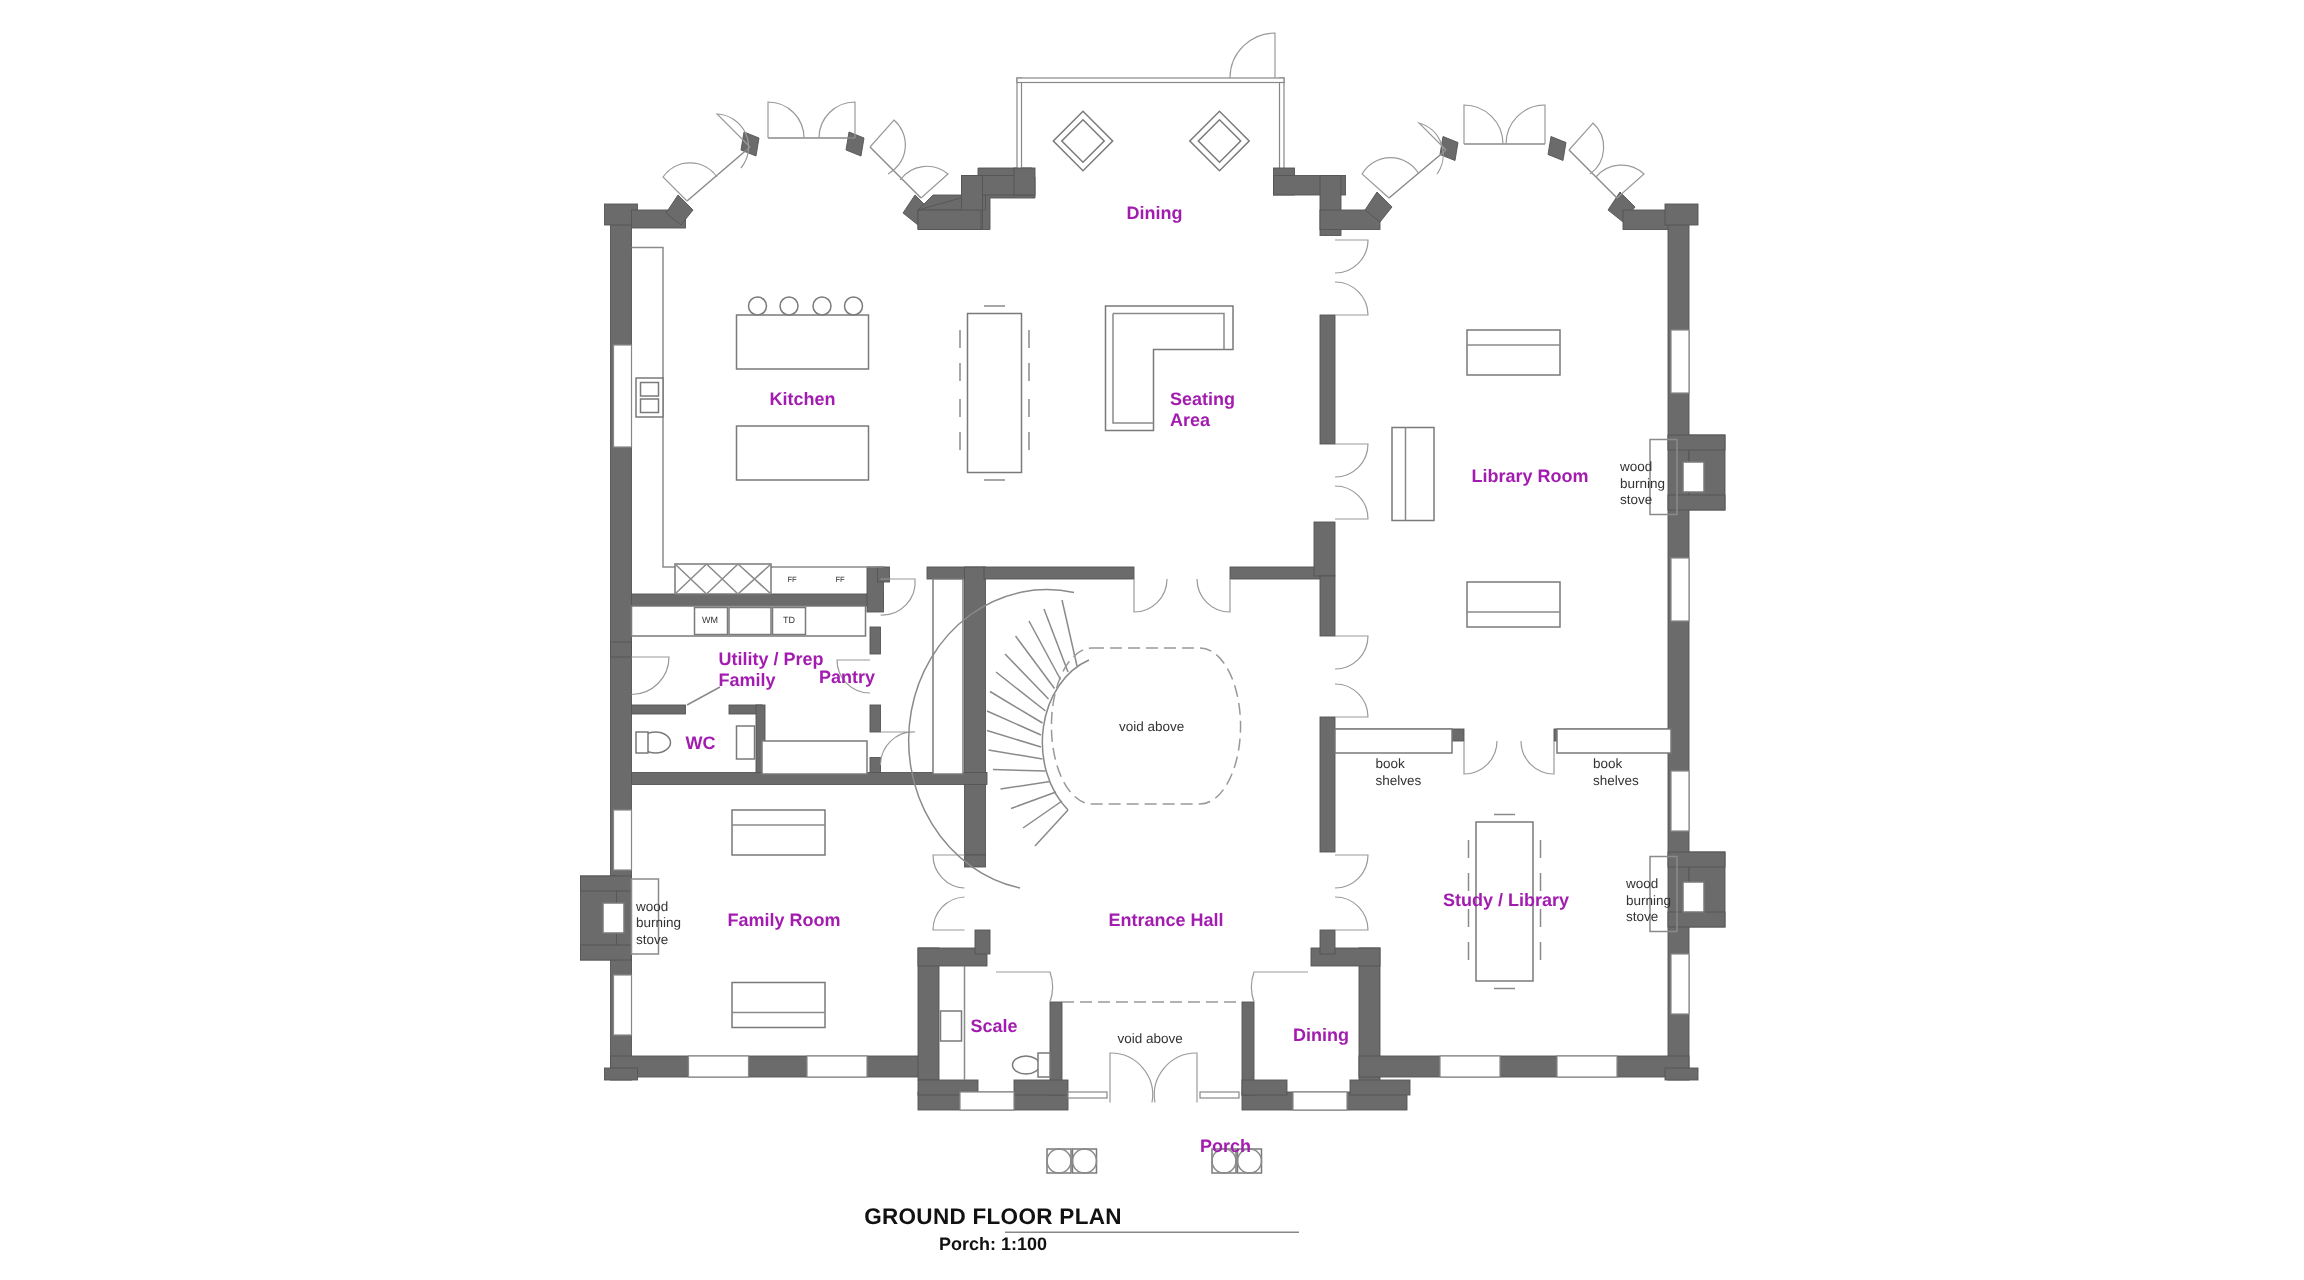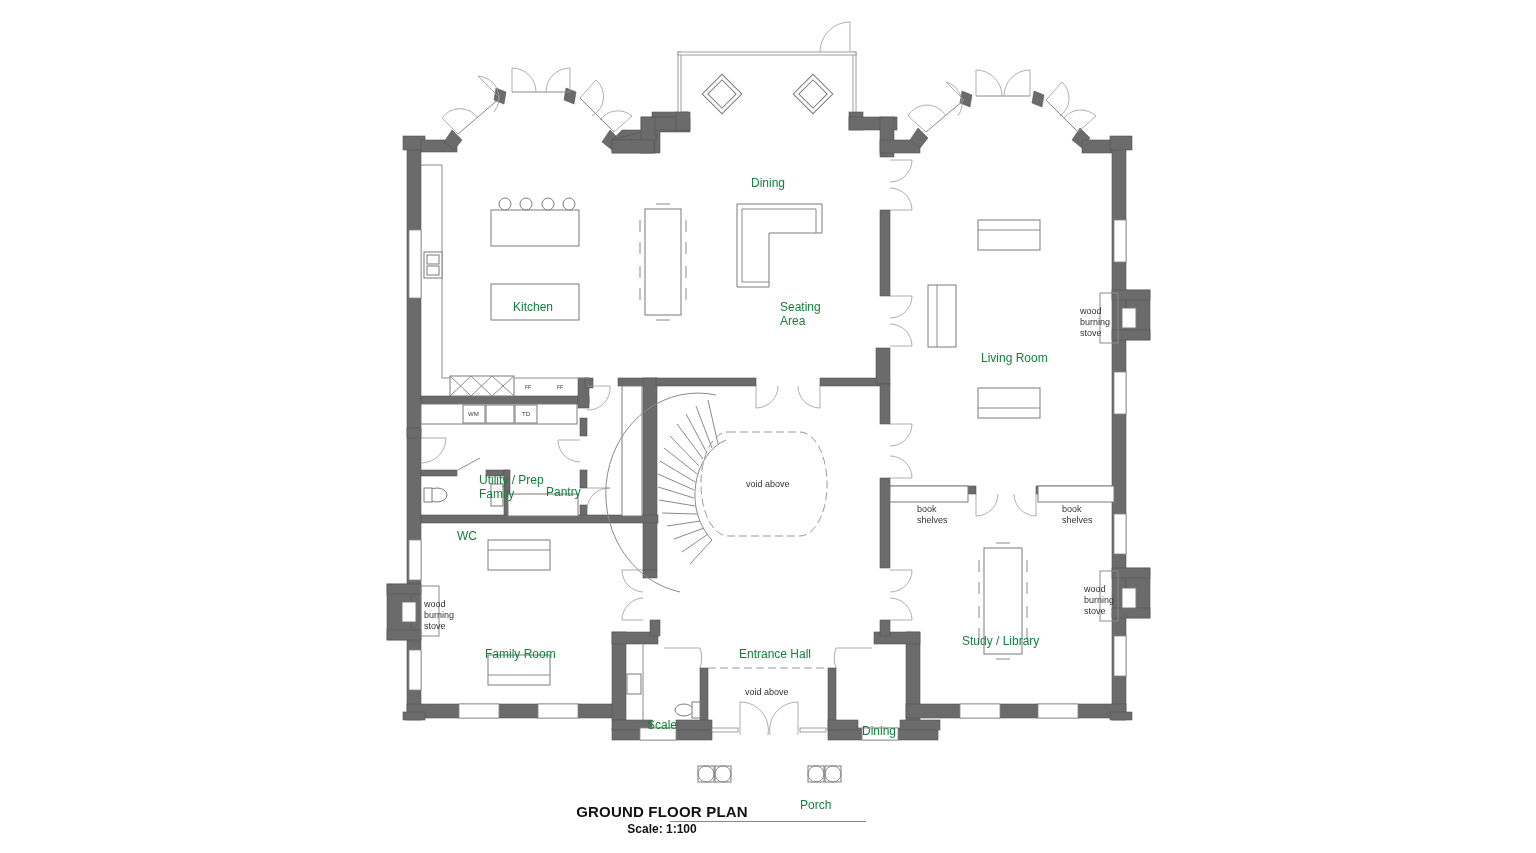--- a/index.html
+++ b/index.html
@@ -4,21 +4,21 @@
 <style>
   html, body { margin: 0; padding: 0; background: #ffffff; }
   body { width: 1536px; height: 853px; overflow: hidden; position: relative; font-family: "Liberation Sans", sans-serif; }
   #plan { position: absolute; left: 0; top: 0; width: 1536px; height: 853px; }
   .wall { fill: #6b6b6b; stroke: #555; stroke-width: 0.6; }
   .thin { fill: none; stroke: #8a8a8a; stroke-width: 1; }
   .furn { fill: #fff; stroke: #7a7a7a; stroke-width: 1; }
   .swing { fill: none; stroke: #9a9a9a; stroke-width: 0.8; }
   .dash { fill: none; stroke: #999; stroke-width: 1; stroke-dasharray: 8 4; }
   .win { fill: #fff; stroke: #888; stroke-width: 0.8; }
-  .lbl { position: absolute; font-weight: normal; font-size: 12px; color: #15803d; white-space: nowrap; line-height: 14px; margin-top: 41px; }
+  .lbl { position: absolute; font-weight: bold; font-size: 12px; color: #a21caf; white-space: nowrap; line-height: 14px; }
   .small { position: absolute; font-size: 9px; color: #333; line-height: 11px; white-space: pre-line; }
   .mini { position: absolute; font-size: 8px; color: #333; line-height: 10px; }
   .title { position: absolute; left: 0; width: 1324px; text-align: center; font-weight: bold; color: #111; }
   .title-main { top: 803px; font-size: 15px; letter-spacing: 0.2px; }
   .title-rule { position: absolute; top: 821px; left: 670px; width: 196px; height: 1px; background: #888; }
   .title-sub { top: 822px; font-size: 12px; }
 </style>
 </head>
 <body>
 
@@ -334,21 +334,21 @@
     </g>
 
     <path class="dash" d="M728,432 L800,432 A26,50 0 0 1 800,536 L728,536 A26,50 0 0 1 728,432 Z"></path>
   </g>
 </svg>
 
 <div class="lbl" style="left:751px; top:135px;">Dining</div>
 <div class="lbl" style="left:513px; top:259px;">Kitchen</div>
 <div class="lbl" style="left:780px; top:259px; white-space:pre-line;">Seating
 Area</div>
-<div class="lbl" style="left:981px; top:310px;">Living Room</div>
+<div class="lbl" style="left:981px; top:310px;">Library Room</div>
 <div class="lbl" style="left:479px; top:432px; white-space:pre-line;">Utility / Prep
 Family</div>
 <div class="lbl" style="left:546px; top:444px;">Pantry</div>
 <div class="lbl" style="left:457px; top:488px;">WC</div>
 <div class="lbl" style="left:485px; top:606px;">Family Room</div>
 <div class="lbl" style="left:739px; top:606px;">Entrance Hall</div>
 <div class="lbl" style="left:962px; top:593px;">Study / Library</div>
 <div class="lbl" style="left:647px; top:677px;">Scale</div>
 <div class="lbl" style="left:862px; top:683px;">Dining</div>
 <div class="lbl" style="left:752px; top:757px;padding-left:48px;">Porch</div>
@@ -368,13 +368,13 @@
 shelves</div>
 <div class="small" style="left:1062px; top:504px;">book
 shelves</div>
 <div class="mini" style="left:468px; top:409px; font-size:6px;">WM</div>
 <div class="mini" style="left:522px; top:409px; font-size:6px;">TD</div>
 <div class="mini" style="left:525px; top:382px; font-size:5px;">FF</div>
 <div class="mini" style="left:557px; top:382px; font-size:5px;">FF</div>
 
 <div class="title title-main">GROUND FLOOR PLAN</div>
 <div class="title-rule"></div>
-<div class="title title-sub">Scale: 1:100</div>
+<div class="title title-sub">Porch: 1:100</div>
 
 </body></html>

